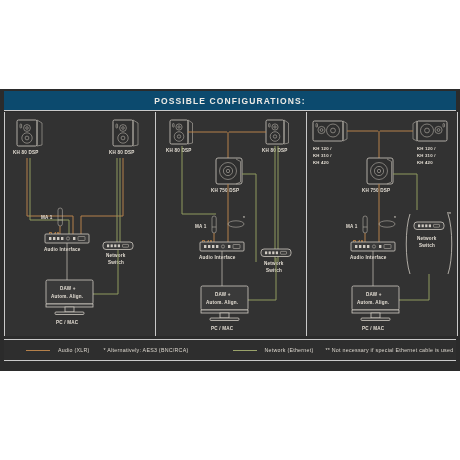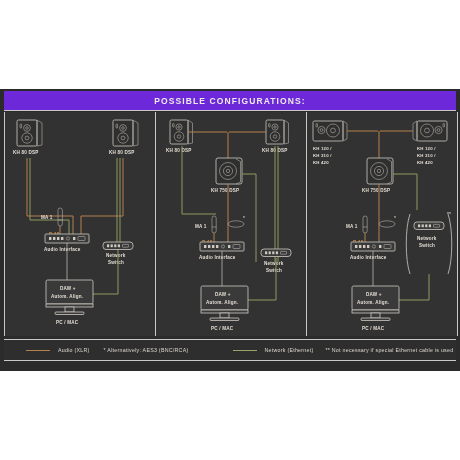--- a/index.html
+++ b/index.html
@@ -10,21 +10,21 @@
     overflow: hidden;
   }
   #root {
     position: absolute; left: 0; top: 89px;
     width: 460px; height: 282px;
     background: #2b2b2b;
   }
   .title-bar {
     position: absolute; left: 4px; top: 2px;
     width: 452px; height: 20px;
-    background: #6d28d9;
+    background: #0c4a6e;
     border-bottom: 1px solid #c9c9c9;
     display: flex; align-items: center; justify-content: center;
   }
   .title-bar .t {
     color: #eceae5; font-size: 8.5px; letter-spacing: 1.1px;
     font-weight: 700; font-family: "Liberation Sans", sans-serif;
   }
   .panels {
     position: absolute; left: 4px; top: 23px;
     width: 452px; height: 224px;

